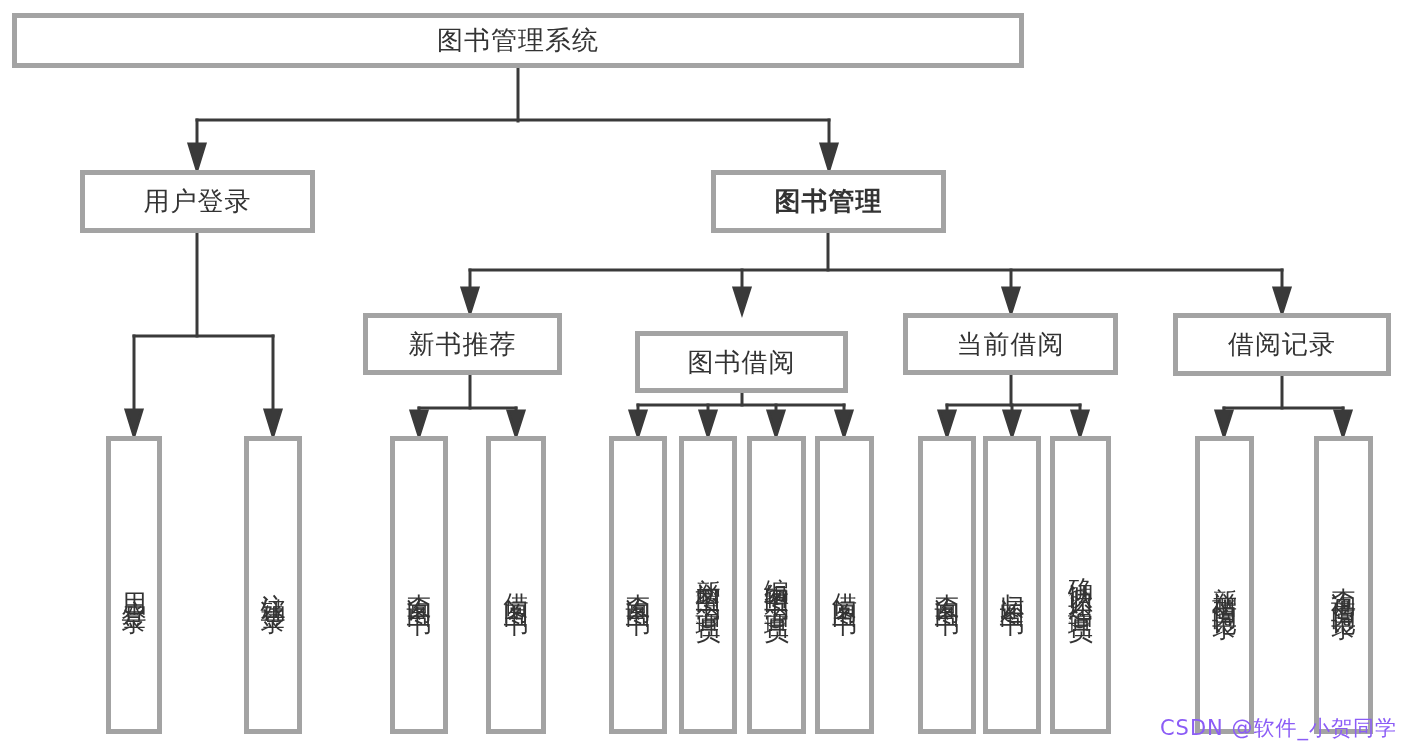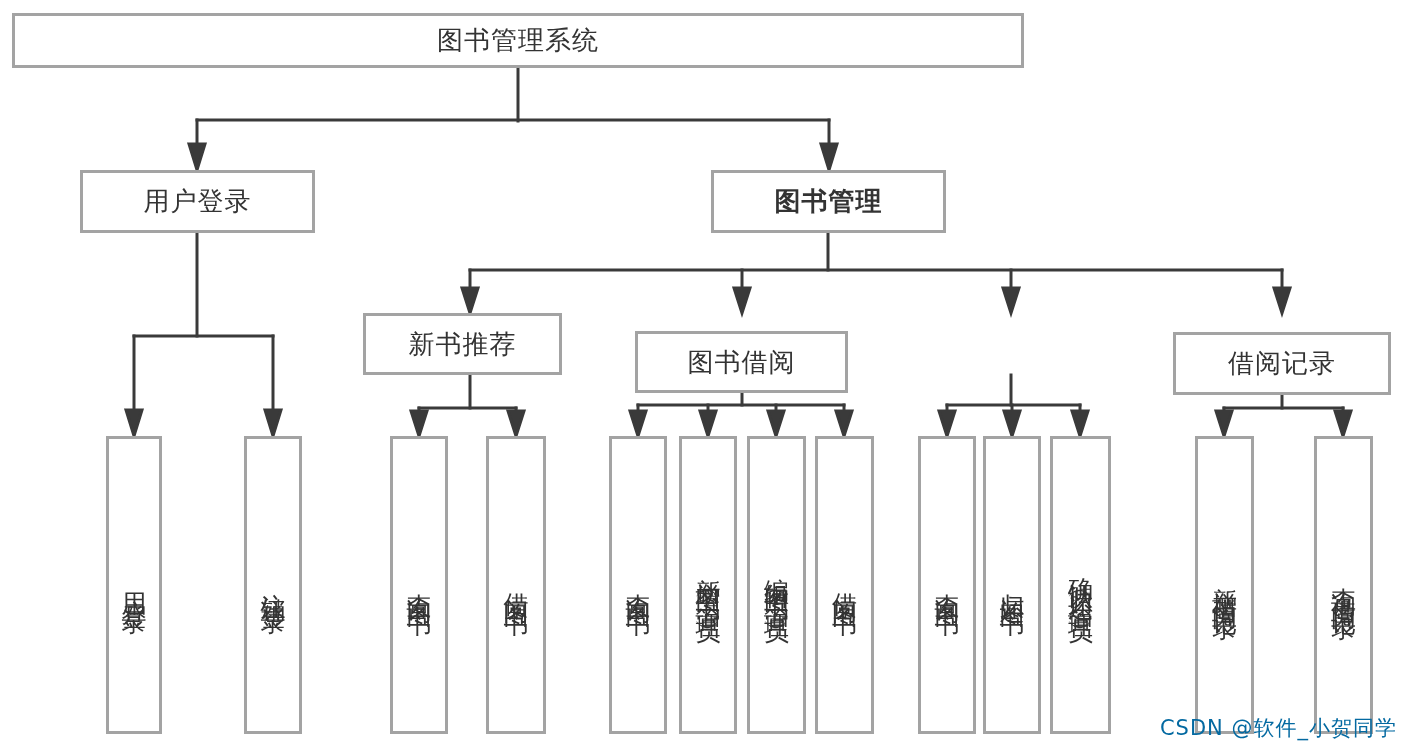--- a/index.html
+++ b/index.html
@@ -18,21 +18,21 @@
   #connectors {
     position: absolute;
     left: 0; top: 0;
     width: 1405px; height: 747px;
     z-index: 0;
   }
   .node {
     position: absolute;
     box-sizing: border-box;
     background: #ffffff;
-    border: 3px solid #a3a3a3;
+    border: 5px solid #a3a3a3;
     display: flex;
     align-items: center;
     justify-content: center;
     color: #333333;
     z-index: 1;
   }
   .hlabel {
     font-size: 26px;
     letter-spacing: 1px;
     white-space: nowrap;
@@ -48,21 +48,21 @@
   .leaf {
     top: 436px;
     height: 298px;
   }
   #watermark {
     position: absolute;
     right: 8px;
     top: 714px;
     z-index: 2;
     font-size: 21px;
-    color: #0369a1;
+    color: #8b5cf6;
     letter-spacing: 1px;
     white-space: nowrap;
   }
 </style>
 </head>
 <body>
 
 <div id="stage">
 
   <svg id="connectors" viewBox="0 0 1405 747" xmlns="http://www.w3.org/2000/svg">
@@ -139,21 +139,24 @@
   <div class="node" style="left:711px; top:170px; width:235px; height:63px;font-weight:bold;">
     <span class="hlabel">图书管理</span>
   </div>
 
   <div class="node" style="left:363px; top:313px; width:199px; height:62px;">
     <span class="hlabel">新书推荐</span>
   </div>
   <div class="node" style="left:635px; top:331px; width:213px; height:62px;">
     <span class="hlabel">图书借阅</span>
   </div>
-  <div class="node" style="left:1173px; top:313px; width:218px; height:63px;margin-top:19px;">
+  <div class="node" style="left:903px; top:313px; width:215px; height:62px;">
+    <span class="hlabel">当前借阅</span>
+  </div>
+  <div class="node" style="left:1173px; top:313px; width:218px; height:63px;">
     <span class="hlabel">借阅记录</span>
   </div>
 
   <div class="node leaf" style="left:106px; width:56px;">
     <span class="vtext">用户登录</span>
   </div>
   <div class="node leaf" style="left:244px; width:58px;">
     <span class="vtext">注销登录</span>
   </div>
 

